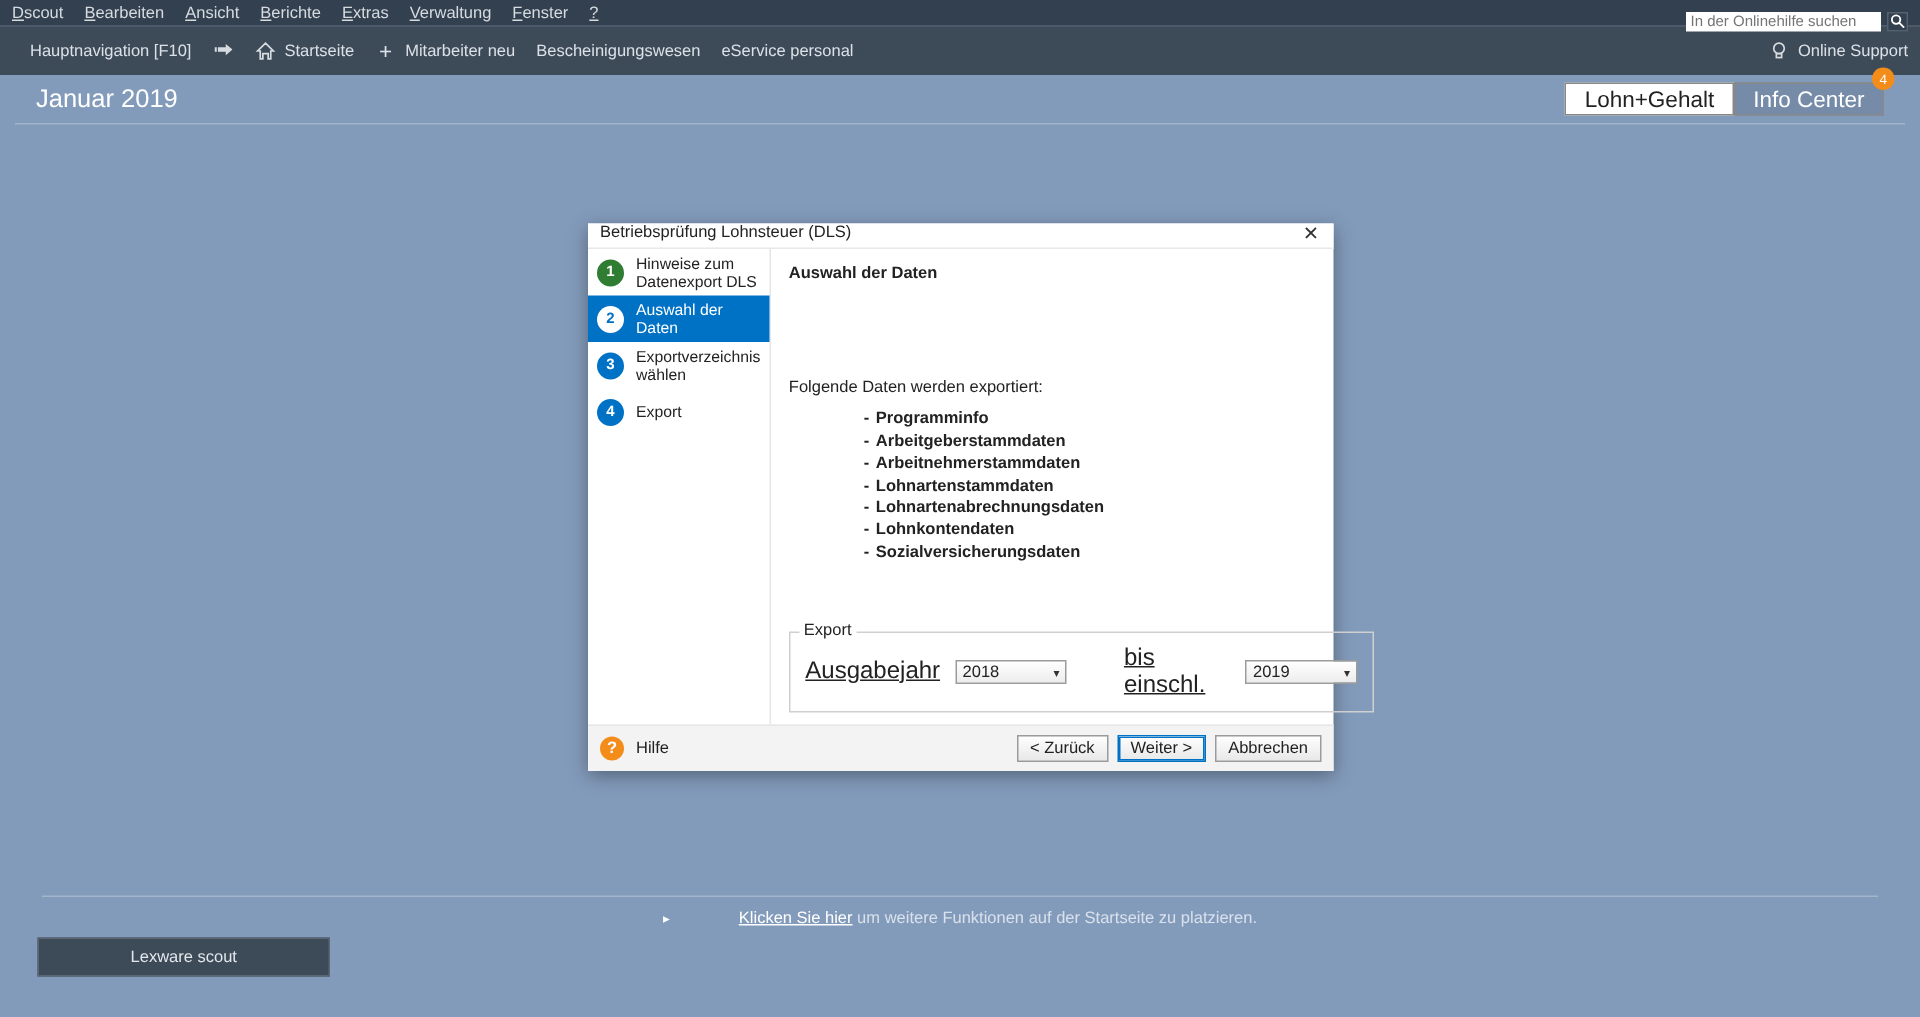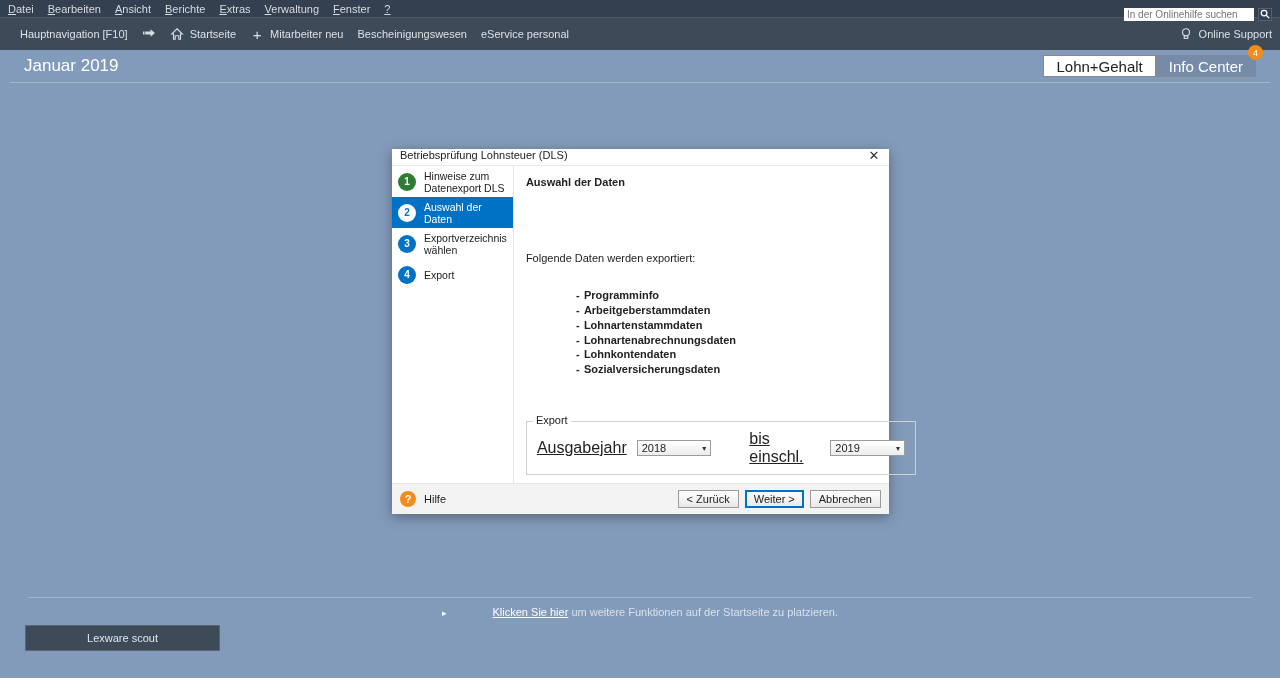--- a/index.html
+++ b/index.html
@@ -44,21 +44,21 @@
   .wizard-nav { width:154px; background:#fff; border-right:1px solid #e6e6e6; }
   .wiz-step { height:31px; display:flex; align-items:center; gap:8px; padding:0 6px; cursor:default; }
   .wiz-step.active { background:#0072c6; color:#fff; }
   .wiz-circle { width:18px; height:18px; border-radius:50%; display:flex; align-items:center; justify-content:center; font-size:10px; font-weight:bold; color:#fff; flex-shrink:0; }
   .wiz-step .wiz-circle { background:#0072c6; }
   .wiz-step.done .wiz-circle { background:#2f7d32; }
   .wiz-step.active .wiz-circle { background:#fff; color:#0072c6; }
   .wiz-label { font-size:10.5px; }
   .wiz-content { flex:1; padding:10px 14px 8px 12px; display:flex; flex-direction:column; }
   .wiz-heading { font-size:11px; font-weight:600; margin-bottom:64px; }
-  .export-list-intro { font-size:11px; margin-bottom:24px; }
+  .export-list-intro { font-size:11px; margin-bottom:8px; }
   .export-list { margin:0; padding:0 0 0 50px; list-style:none; }
   .export-list li { font-size:11px; font-weight:600; position:relative; padding-left:8px; line-height:1.35; }
   .export-list li::before { content:"-"; position:absolute; left:0; }
   .export-box { margin-top:auto; border:1px solid #cfcfcf; padding:8px 10px 8px 10px; position:relative; }
   .export-box-legend { position:absolute; top:-8px; left:6px; background:#fff; padding:0 3px; font-size:11px; }
   .export-row { display:flex; align-items:center; gap:10px; }
   .export-row label { font-size:16px;text-decoration:underline; }
   .fake-select { width:82px; height:16px; border:1px solid #9b9b9b; background:linear-gradient(#fff,#ececec); font-size:11px; padding:0 4px; display:flex; align-items:center; justify-content:space-between; }
   .fake-select .chev { font-size:8px; color:#333; }
   .dlg-footer { height:31px; border-top:1px solid #e6e6e6; background:#f3f3f3; display:flex; align-items:center; justify-content:space-between; padding:0 8px; }
@@ -66,21 +66,21 @@
   .help-circle { width:16px; height:16px; border-radius:50%; background:#f48c1a; color:#fff; display:flex; align-items:center; justify-content:center; font-size:11px; font-weight:bold; }
   .dlg-buttons { display:flex; gap:6px; }
   .dlg-btn { height:18px; min-width:44px; padding:0 8px; font-size:11px; background:linear-gradient(#fefefe,#e8e8e8); border:1px solid #9b9b9b; display:flex; align-items:center; justify-content:center; cursor:default; }
   .dlg-btn.primary { border:1px solid #0072c6; box-shadow:0 0 0 1px #0072c6 inset; }
 </style>
 </head>
 <body>
 
 <div class="menubar">
   <div class="menubar-left">
-    <span class="menu-item"><span class="ul">D</span><span>atei</span></span>
+    <span class="menu-item"><span class="ul">D</span><span>scout</span></span>
     <span class="menu-item"><span class="ul">B</span><span>earbeiten</span></span>
     <span class="menu-item"><span class="ul">A</span><span>nsicht</span></span>
     <span class="menu-item"><span class="ul">B</span><span>erichte</span></span>
     <span class="menu-item"><span class="ul">E</span><span>xtras</span></span>
     <span class="menu-item"><span class="ul">V</span><span>erwaltung</span></span>
     <span class="menu-item"><span class="ul">F</span><span>enster</span></span>
     <span class="menu-item"><span class="ul">?</span></span>
   </div>
   <div class="menubar-right">
     <input class="search-box" placeholder="In der Onlinehilfe suchen" style="">
@@ -171,20 +171,21 @@
         <div class="wiz-circle">4</div>
         <div class="wiz-label">Export</div>
       </div>
     </div>
     <div class="wiz-content">
       <div class="wiz-heading">Auswahl der Daten</div>
       <div class="export-list-intro">Folgende Daten werden exportiert:</div>
       <ul class="export-list">
         <li>Programminfo</li>
         <li>Arbeitgeberstammdaten</li>
+        <li>Arbeitnehmerstammdaten</li>
         <li>Lohnartenstammdaten</li>
         <li>Lohnartenabrechnungsdaten</li>
         <li>Lohnkontendaten</li>
         <li>Sozialversicherungsdaten</li>
       </ul>
       <div class="export-box">
         <div class="export-box-legend">Export</div>
         <div class="export-row">
           <label>Ausgabejahr</label>
           <div class="fake-select">

